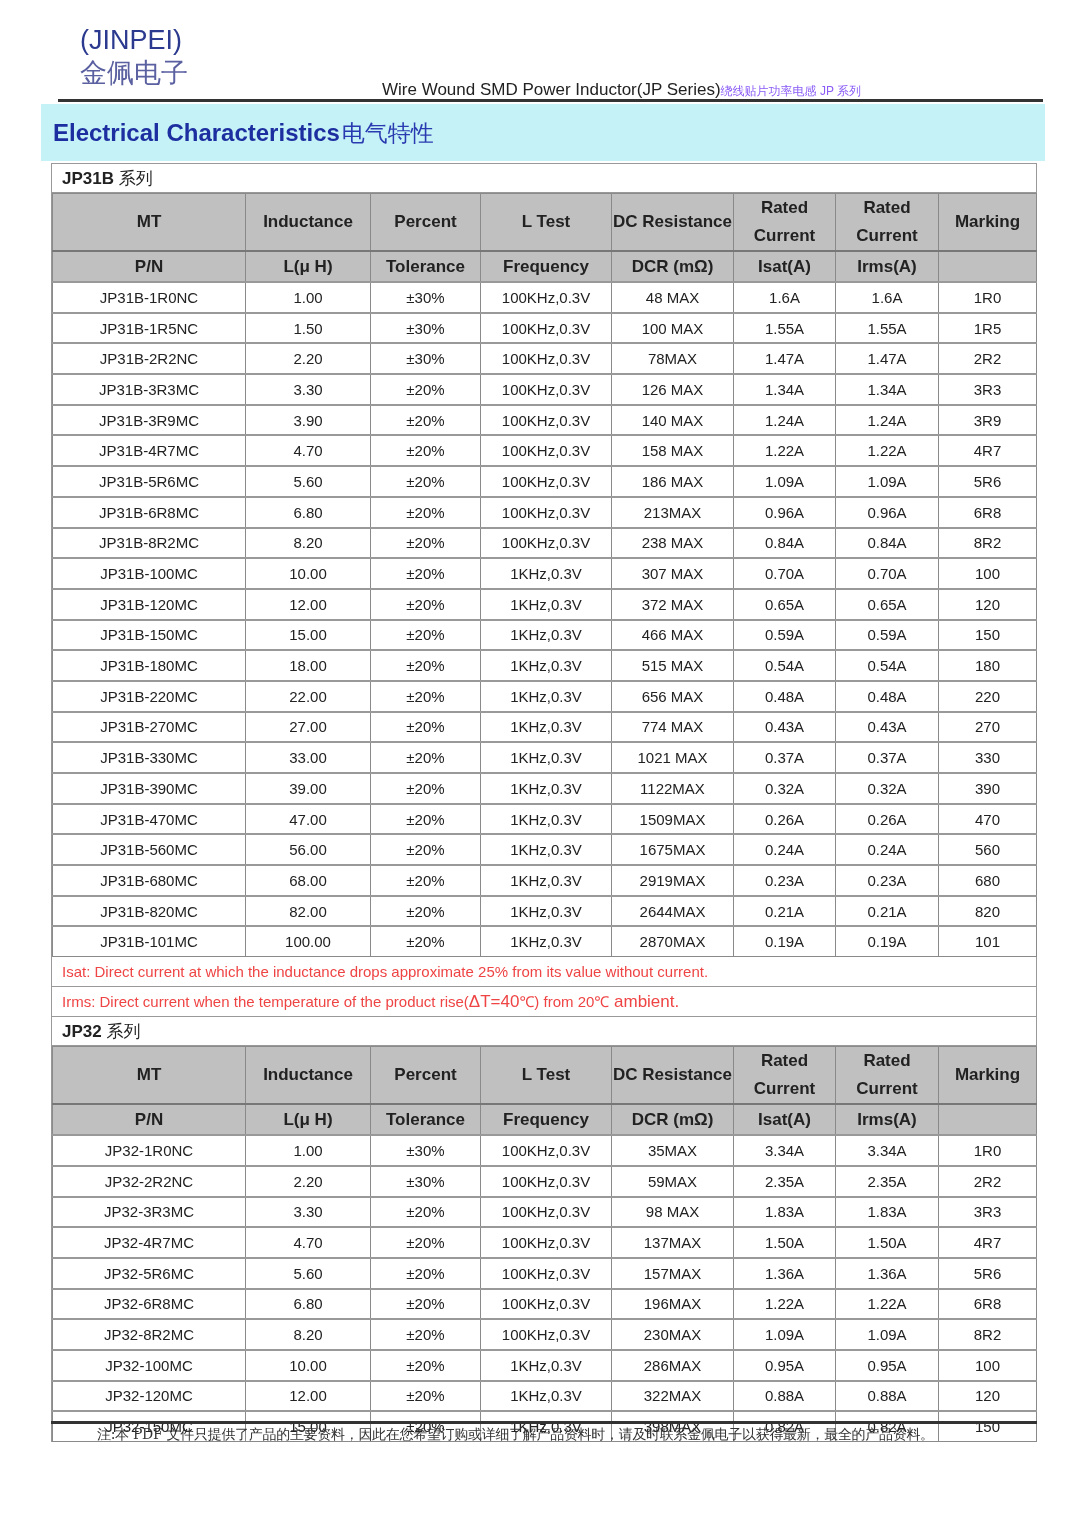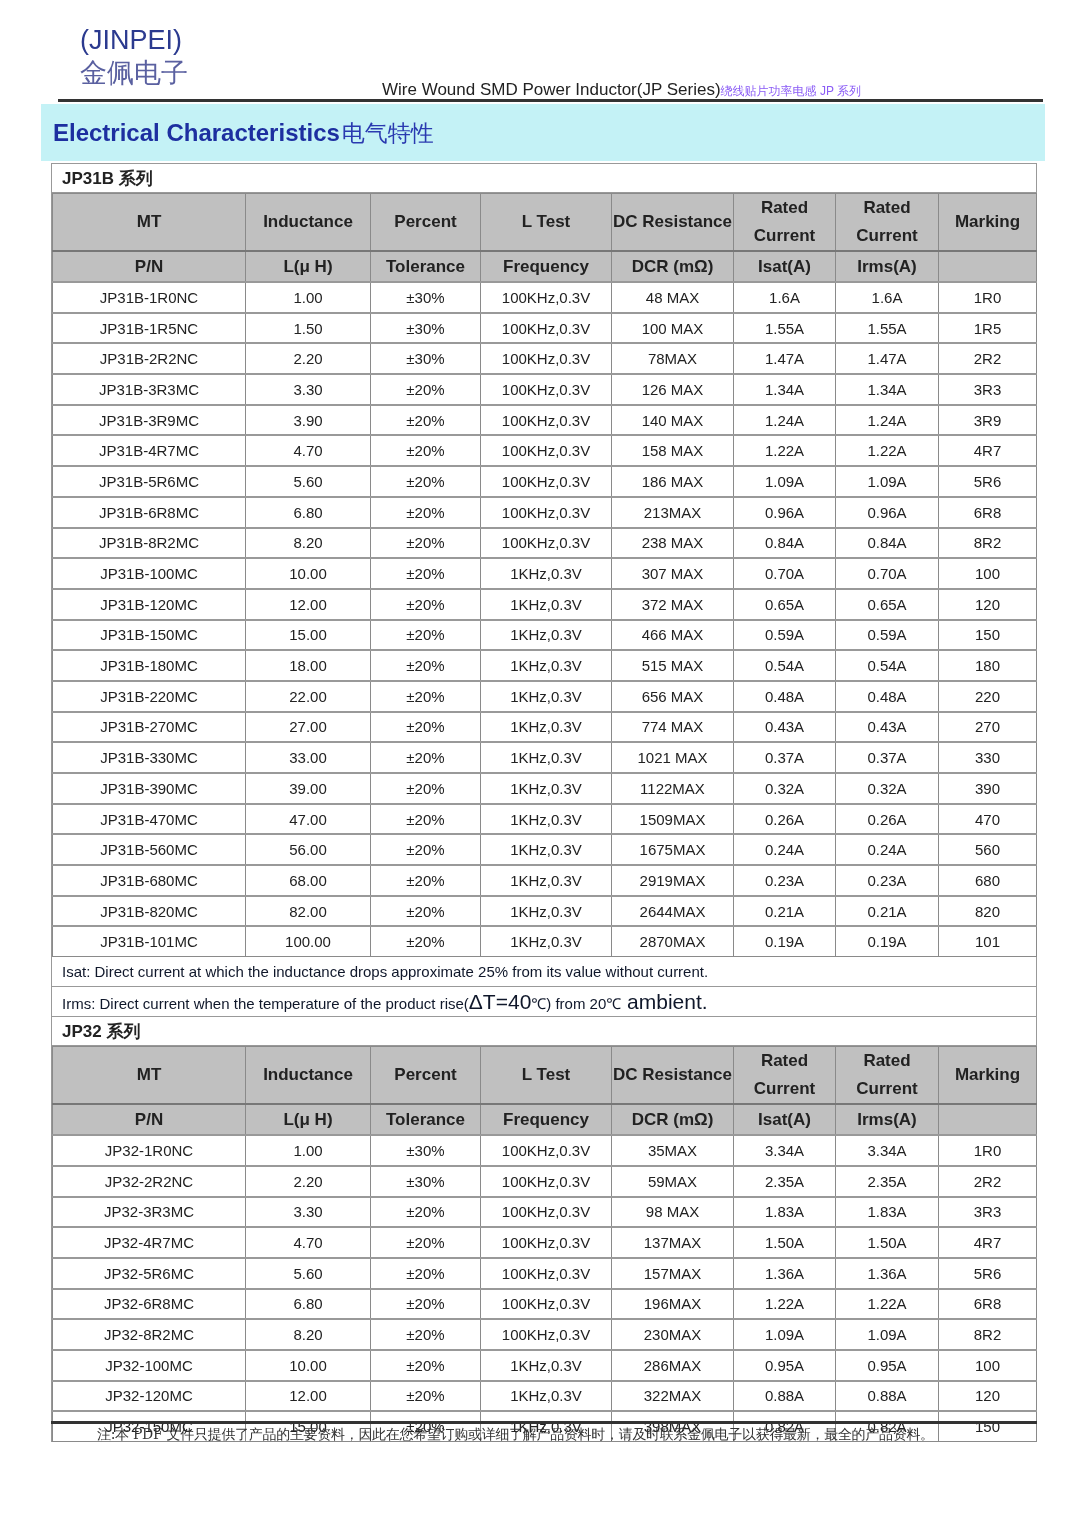--- a/index.html
+++ b/index.html
@@ -11,30 +11,30 @@
   .doc-title { position:absolute; left:382px; top:80px; font-size:17px; color:#222; white-space:nowrap; }
   .doc-title .cn { color:#8b5cf6; font-family:Liberation Sans, sans-serif; font-size:12px; }
   .top-rule { position:absolute; left:58px; top:99px; width:985px; height:3px; background:#333; }
   .section-band { position:absolute; left:41px; top:104px; width:1004px; height:57px; background:#c4f2f6; }
   .section-title { position:absolute; left:53px; top:118px; font-size:24px; font-weight:bold; color:#1d2fa0; white-space:nowrap; }
   .section-title .cn { font-weight:normal; font-family:"DejaVu Sans", sans-serif; color:#2a3ab0; margin-left:2px; font-size:23px; }
 
   .frame { position:absolute; left:51px; top:163px; width:984px; border:1px solid #999; border-bottom:none; }
   .series-title { height:28px; line-height:28px; padding-left:10px; font-size:17px; font-weight:bold; color:#222;
                   border-bottom:1px solid #999; }
-  .series-title .cn { font-weight:bold; font-family:"DejaVu Sans", sans-serif; }
+  .series-title .cn { font-weight:normal; font-family:"DejaVu Sans", sans-serif; }
   table.spec { border-collapse:collapse; width:100%; table-layout:fixed; }
   table.spec td, table.spec th { border:1px solid #8a8a8a; text-align:center; padding:0; font-size:15px; }
   table.spec thead th { background:#c0c0c0; font-weight:bold; color:#222; font-size:17px; }
   table.spec thead tr.h1 th { height:56px; line-height:28px; }
   table.spec thead tr.h2 th { height:29px; border-top:2px solid #777;margin-left:26px; }
   table.spec tbody td { height:28.7px; color:#222; }
   table.spec tbody tr td { border-top:2px solid #999; }
-  .note { height:29px; line-height:29px; padding-left:10px; font-size:15px; color:#0f172a; border-bottom:1px solid #999; white-space:nowrap; }
-  .note .big { font-size:21px; }
+  .note { height:29px; line-height:29px; padding-left:10px; font-size:15px; color:#ef4444; border-bottom:1px solid #999; white-space:nowrap; }
+  .note .big { font-size:17px; }
   .bottom-rule { position:absolute; left:51px; top:1421px; width:986px; height:3px; background:#333; }
   .footer-note { position:absolute; left:53px; top:1426px; font-size:14px; color:#333; font-family:"DejaVu Serif", serif; white-space:nowrap; letter-spacing:-0.3px;margin-left:44px; }
   col.c1 { width:193px; } col.c2 { width:125px; } col.c3 { width:110px; } col.c4 { width:131px; }
   col.c5 { width:122px; } col.c6 { width:102px; } col.c7 { width:103px; } col.c8 { width:98px; }
 </style>
 </head>
 <body>
 
 <div class="brand">
   <div class="brand-en">(JINPEI)</div>

